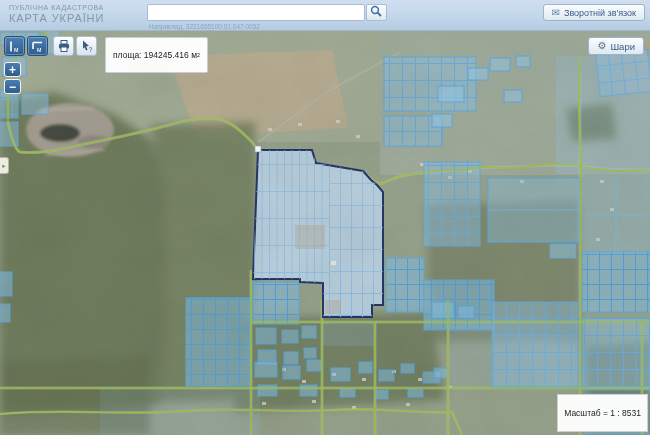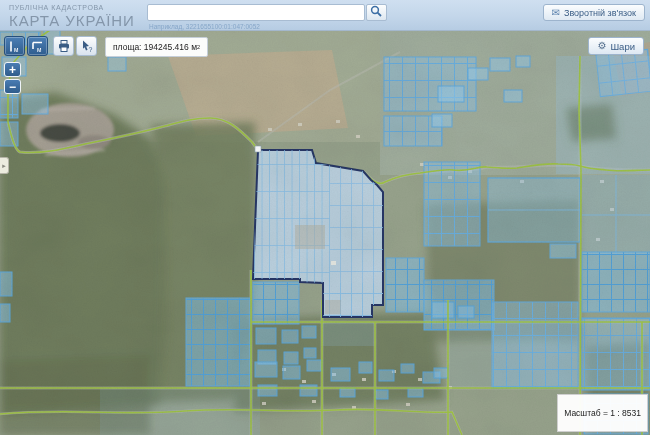--- a/index.html
+++ b/index.html
@@ -4,21 +4,21 @@
 <style>
   html,body{margin:0;padding:0;background:#dfe7ef;}
   #app{position:relative;width:650px;height:435px;overflow:hidden;
        font-family:"Liberation Sans",sans-serif;-webkit-font-smoothing:antialiased;}
   
   .header{position:absolute;left:0;top:0;width:650px;height:30px;
     background:linear-gradient(180deg,#cfdff0 0%,#c3d6ea 55%,#b6cce3 100%);
     border-bottom:1px solid #a3b7cc;z-index:30;}
   .logo{position:absolute;left:9px;top:4px;color:#8496aa;line-height:1;}
   .logo .l1{font-size:7px;letter-spacing:.6px;}
-  .logo .l2{font-size:15px;letter-spacing:.9px;margin-top:2px;}
+  .logo .l2{font-size:11px;letter-spacing:.9px;margin-top:2px;}
   .search-wrap{position:absolute;left:147px;top:4px;}
   .search-input{position:absolute;left:0;top:0;width:208px;height:13px;border:1px solid #a8bcd2;
     border-radius:2px;font-size:10px;padding:1px 4px;color:#333;background:#fff;outline:none;}
   .search-btn{position:absolute;left:219px;top:0;width:21px;height:17px;border:1px solid #a8bcd2;
     border-radius:2px;background:linear-gradient(#fdfefe,#dde7f1);cursor:pointer;padding:0;}
   .search-hint{position:absolute;left:2px;top:19px;font-size:6.5px;color:#86a6c8;white-space:nowrap;}
   .feedback-btn{position:absolute;right:5px;top:4px;height:17px;display:flex;align-items:center;gap:4px;
     padding:0 8px;background:linear-gradient(#fbfdfe,#dfe9f3);border:1px solid #9db4cd;border-radius:3px;
     font-size:9px;color:#3a5d85;cursor:pointer;}
   .env-ic{font-size:10px;color:#5b82ad;line-height:1;}
@@ -26,21 +26,21 @@
   .map{position:absolute;left:0;top:30px;width:650px;height:405px;background:#96a087;cursor:crosshair;}
   
   .toolbar{position:absolute;left:4px;top:36px;z-index:20;display:flex;align-items:flex-start;}
   .tbtn{width:21px;height:20px;border-radius:3px;margin-right:2px;display:flex;align-items:center;
     justify-content:center;cursor:pointer;box-sizing:border-box;padding:0;}
   .tbtn.dark{background:linear-gradient(#4c7fb5,#2f5d8e);border:1px solid #26507c;
     box-shadow:inset 0 0 0 1px rgba(255,255,255,.28);}
   .tbtn.light{background:linear-gradient(#fdfefe,#d9e3ee);border:1px solid #a9bcd0;}
   .pairgap{width:3px;}
   .area-box{margin-left:6px;height:18px;background:rgba(255,255,255,.96);border:1px solid #c5ced8;
-    border-radius:2px;font-size:8.5px;color:#222;display:flex;align-items:center;padding:0 7px;margin-top:1px;}
+    border-radius:2px;font-size:8.5px;color:#222;display:flex;align-items:center;padding:8px 7px;margin-top:1px;}
   .area-box sup{font-size:5.5px;}
   .layers-btn{position:absolute;right:6px;top:37px;height:18px;display:flex;align-items:center;gap:4px;
     padding:0 8px;background:linear-gradient(#fbfdfe,#dde8f2);border:1px solid #9db4cd;border-radius:3px;
     font-size:9.5px;color:#3a5d85;cursor:pointer;z-index:20;}
   .gear-ic{font-size:10px;color:#55708e;line-height:1;}
   .zoombtn{position:absolute;left:4px;width:17px;height:15px;background:linear-gradient(#4a7cb3,#2f5c8c);
     border:1px solid #eef3f8;border-radius:3px;color:#fff;font-size:12px;font-weight:bold;line-height:12px;
     text-align:center;cursor:pointer;z-index:20;padding:0;box-sizing:border-box;}
   .zin{top:62px;} .zout{top:79px;}
   .expander{position:absolute;left:0;top:157px;width:9px;height:17px;background:#ececdf;

